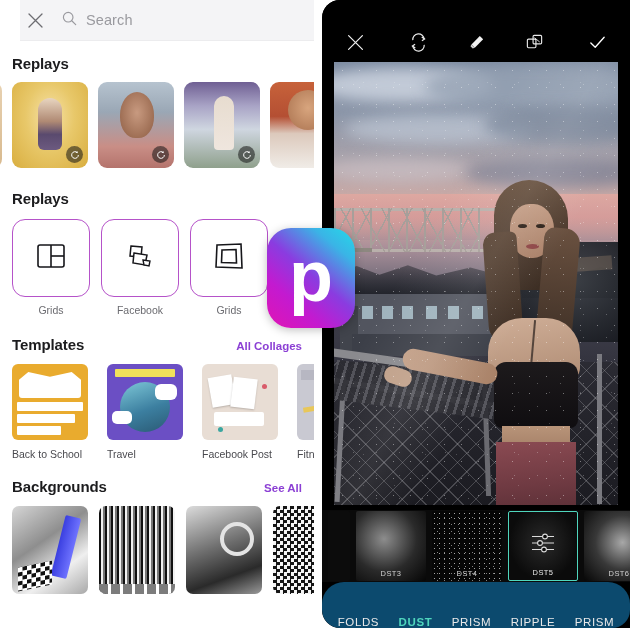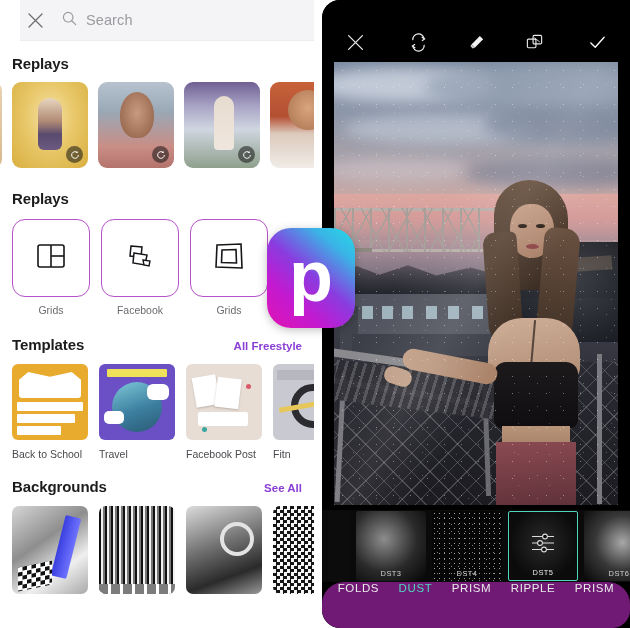--- a/index.html
+++ b/index.html
@@ -150,26 +150,26 @@
   .truss .top,.truss .bot{position:absolute;left:0;right:0;height:3px;background:#b9b0ab;}
   .truss .top{top:0;} .truss .bot{bottom:0;}
   .truss .d{position:absolute;top:0;width:2px;height:44px;background:#a79f9a;}
   
   .bldg{position:absolute;background:#4b4e58;}
   .win{position:absolute;background:#9fb3bd;}
   
   .subject{position:absolute;}
   .tab-strip {
     position: absolute; left: 0; right: 0; bottom: 0; height: 46px;
-    background: #701a75; border-radius: 22px 22px 18px 18px;
-    display: flex; align-items: flex-start; justify-content: space-around;
+    background: #0c4a6e; border-radius: 22px 22px 18px 18px;
+    display: flex; align-items: flex-end; justify-content: space-around;
     padding: 0 6px;
   }
   .tab-item { font-size: 11.5px; letter-spacing: .6px; color: #e9e9e9; font-weight: 400; }
-  .tab-item.active { color: #4fd6bd; font-weight: 400; }
+  .tab-item.active { color: #4fd6bd; font-weight: 700; }
 
   .thumb-row {
     position: absolute; left: 0; right: 0; bottom: 46px; height: 72px;
     display: flex; align-items: center; gap: 6px; padding-left: 6px;
     background: #0a0a0a;
   }
   .thumb {
     width: 70px; height: 70px; flex: 0 0 auto; position: relative;
     border-radius: 2px; overflow: hidden;
   }
@@ -291,23 +291,23 @@
             </span>
           </div>
           <div class="collage-label">Grids</div>
         </div>
       </div>
     </div>
 
     <div style="margin-top:20px">
       <div class="section-head">
         <span class="section-title">Templates</span>
-        <span class="section-link">All Freestyle</span>
-      </div>
-      <div class="row" style="margin-top:11px;gap:11px">
+        <span class="section-link">All Collages</span>
+      </div>
+      <div class="row" style="margin-top:11px;gap:19px">
 
         <div class="tpl-item">
           <div class="tpl-box t1">
             <div style="position:absolute;left:7px;top:8px;right:7px;height:26px;background:#fff;border-radius:3px;
                         clip-path:polygon(0 30%,15% 0,50% 18%,85% 0,100% 30%,100% 100%,0 100%)"></div>
             <div style="position:absolute;left:5px;top:38px;width:66px;height:9px;background:#fff;border-radius:1px"></div>
             <div style="position:absolute;left:5px;top:50px;width:58px;height:9px;background:#fff;border-radius:1px"></div>
             <div style="position:absolute;left:5px;top:62px;width:44px;height:9px;background:#fff;border-radius:1px"></div>
           </div>
           <div class="tpl-label">Back to School</div>

